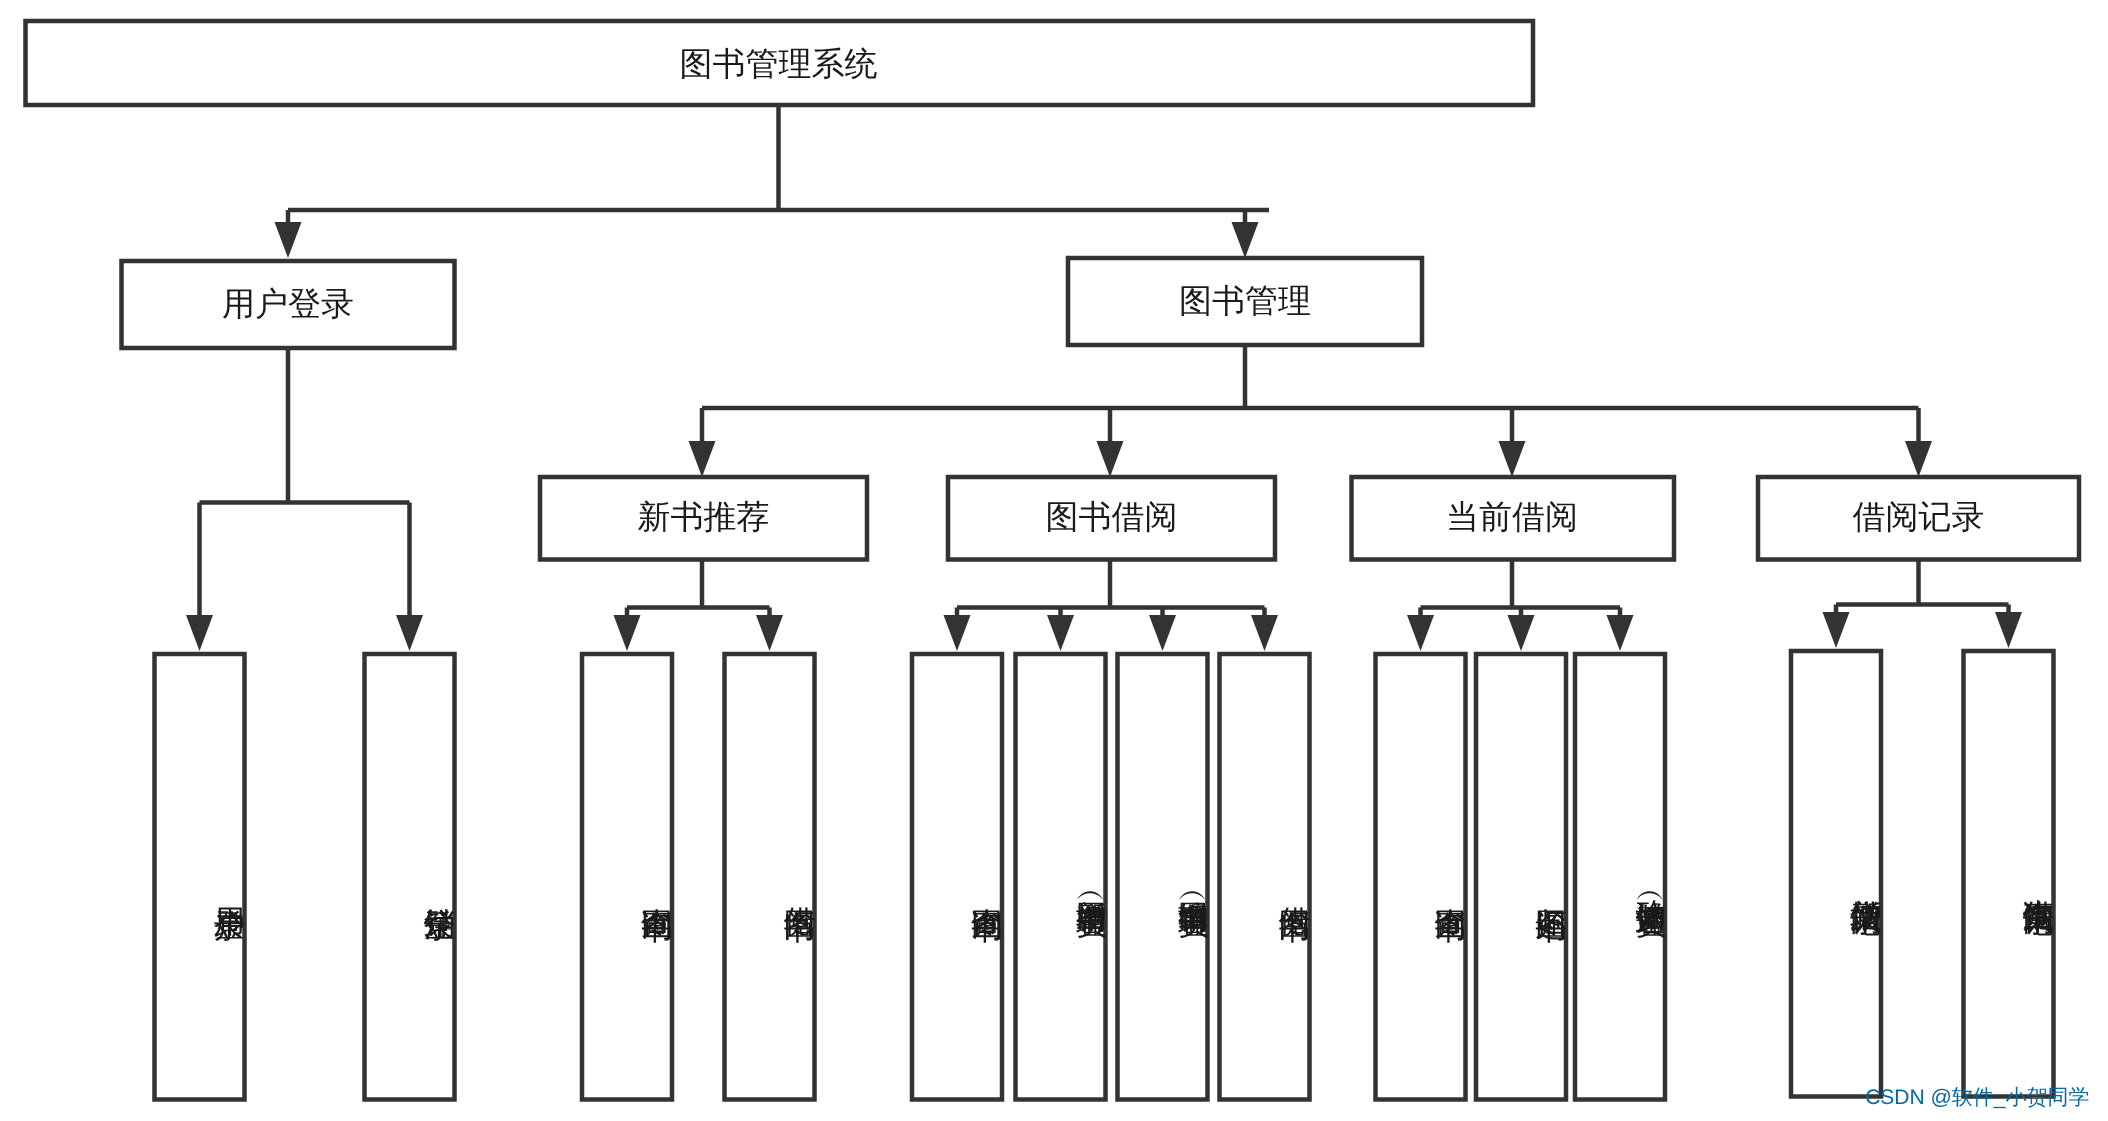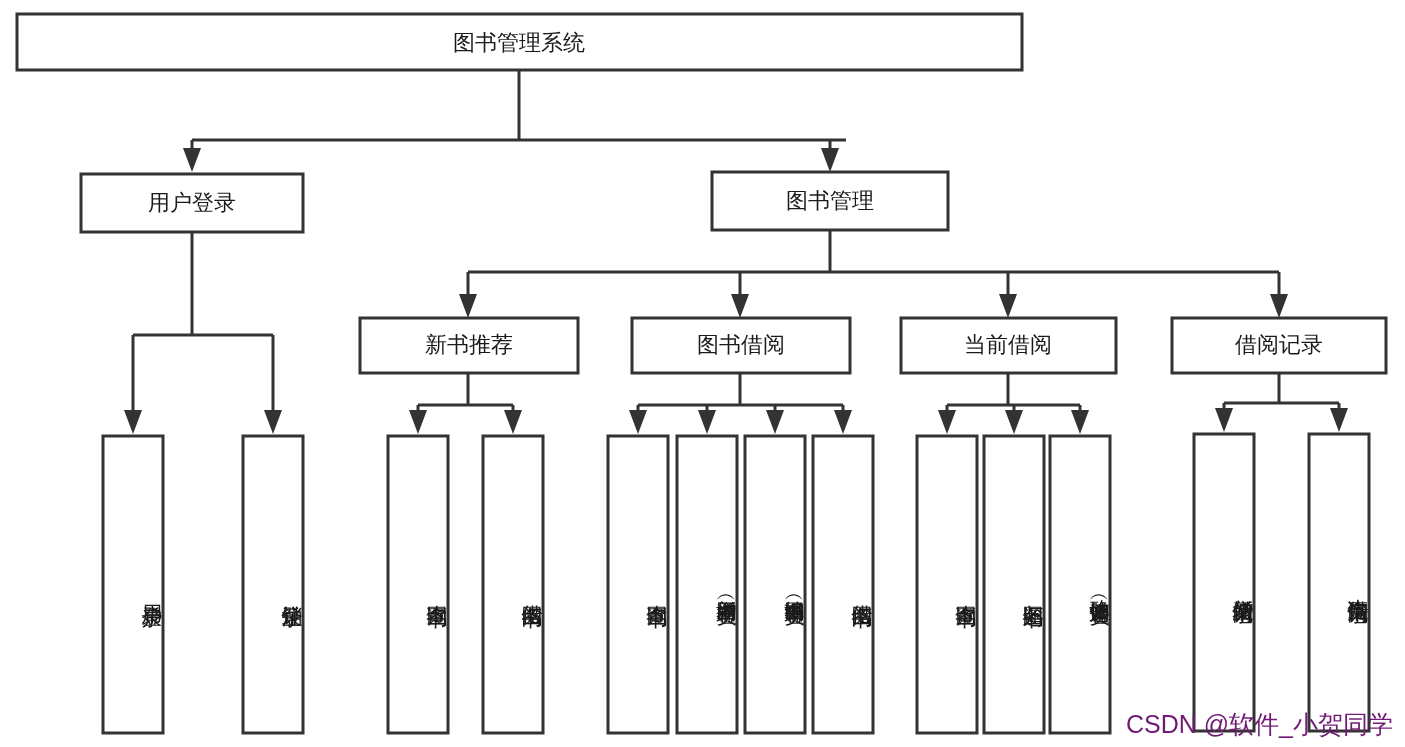--- a/index.html
+++ b/index.html
@@ -59,22 +59,22 @@
     letter-spacing: 1px;
     text-align: center;
     white-space: nowrap;
     pointer-events: none;
   }
   .watermark {
     position: absolute;
     right: 12px;
     bottom: 6px;
     font-family: "Liberation Sans", "DejaVu Sans", sans-serif;
-    font-size: 25px;
-    color: #701a75;
+    font-size: 14px;
+    color: #0369a1;
     white-space: nowrap;
   }
 </style>
 </head>
 <body>
 
 <div id="diagram-root">
 
   <svg id="flow" viewBox="0 0 1405 747" xmlns="http://www.w3.org/2000/svg">
 

